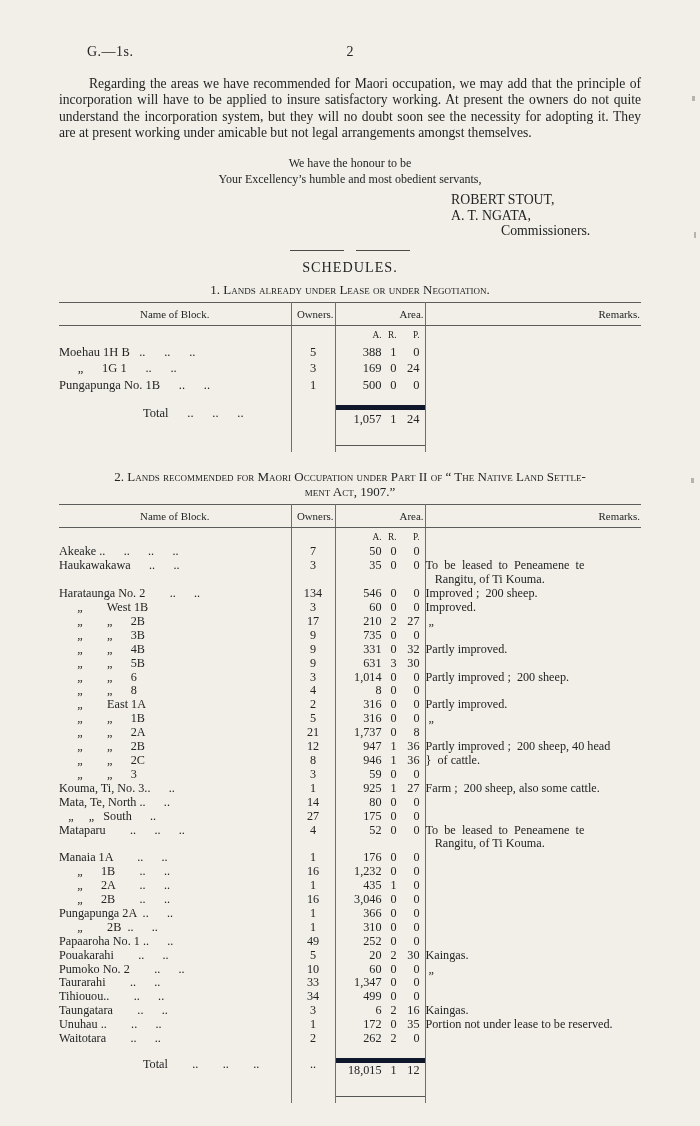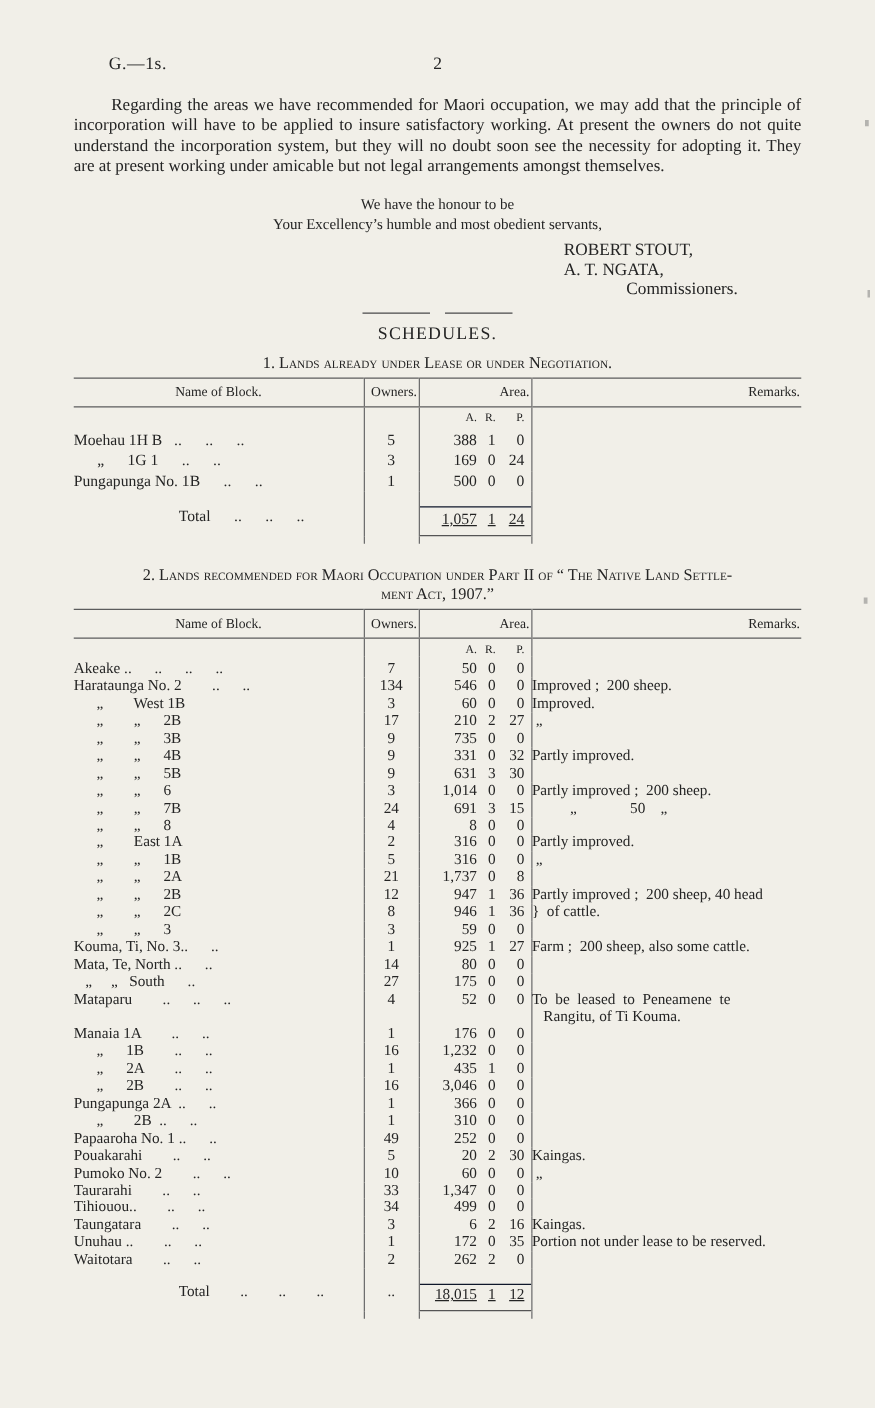--- a/index.html
+++ b/index.html
@@ -34,21 +34,21 @@
   #t2 tbody{font-size:12.2px;line-height:13.9px;}
   #t1 tbody tr:nth-child(2) td{padding-top:4px;}
   #t2 tbody tr:nth-child(2) td{padding-top:3px;}
   .units-row td{font-size:9.3px;line-height:10px;padding-top:4px;}
   .area-wrap{display:flex;justify-content:flex-end;padding-right:5px;}
   .aa{width:46px;text-align:right;}
   .ar{width:15px;text-align:right;}
   .ap{width:23px;text-align:right;}
   .total-row td{padding-top:12px;}
   .total-row .c-name{padding-left:84px;}
-  .sum{border-top:1px solid #0f172a;border-bottom:1px solid #555;padding-top:1px;padding-bottom:5px;text-decoration:underline;}
+  .sum{border-top:5px solid #0f172a;border-bottom:1px solid #555;padding-top:1px;padding-bottom:18px;}
   .spacer-row td{height:6px;}
   .artifact{position:absolute;background:#6b6b6b;opacity:.45;}
   .a1{right:5px;top:96px;width:3px;height:5px;}
   .a2{right:4px;top:232px;width:2px;height:6px;}
   .a3{right:6px;top:478px;width:3px;height:5px;}
 </style>
 </head>
 <body>
 
 <div class="page">
@@ -202,20 +202,33 @@
           <td class="c-area">
             <span class="area-wrap">
               <span class="aa">50</span>
               <span class="ar">0</span>
               <span class="ap">0</span>
             </span>
           </td>
           <td class="c-rem"></td>
         </tr>
         <tr class="data-row">
+          <td class="c-name">Haukawakawa      ..      ..</td>
+          <td class="c-own">3</td>
+          <td class="c-area">
+            <span class="area-wrap">
+              <span class="aa">35</span>
+              <span class="ar">0</span>
+              <span class="ap">0</span>
+            </span>
+          </td>
+          <td class="c-rem">To  be  leased  to  Peneamene  te
+   Rangitu, of Ti Kouma.</td>
+        </tr>
+        <tr class="data-row">
           <td class="c-name">Harataunga No. 2        ..      ..</td>
           <td class="c-own">134</td>
           <td class="c-area">
             <span class="area-wrap">
               <span class="aa">546</span>
               <span class="ar">0</span>
               <span class="ap">0</span>
             </span>
           </td>
           <td class="c-rem">Improved ;  200 sheep.</td>
@@ -284,32 +297,20 @@
           <td class="c-name">      „        „      6</td>
           <td class="c-own">3</td>
           <td class="c-area">
             <span class="area-wrap">
               <span class="aa">1,014</span>
               <span class="ar">0</span>
               <span class="ap">0</span>
             </span>
           </td>
           <td class="c-rem">Partly improved ;  200 sheep.</td>
-        </tr>
-        <tr class="data-row">
-          <td class="c-name">      „        „      7B</td>
-          <td class="c-own">24</td>
-          <td class="c-area">
-            <span class="area-wrap">
-              <span class="aa">691</span>
-              <span class="ar">3</span>
-              <span class="ap">15</span>
-            </span>
-          </td>
-          <td class="c-rem">          „              50    „</td>
         </tr>
         <tr class="data-row">
           <td class="c-name">      „        „      8</td>
           <td class="c-own">4</td>
           <td class="c-area">
             <span class="area-wrap">
               <span class="aa">8</span>
               <span class="ar">0</span>
               <span class="ap">0</span>
             </span>

